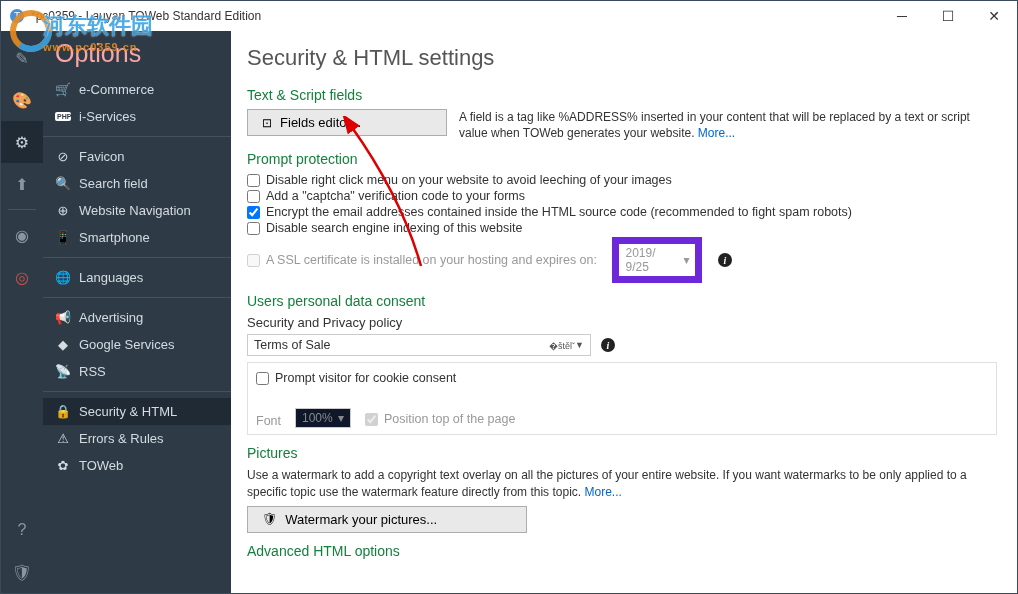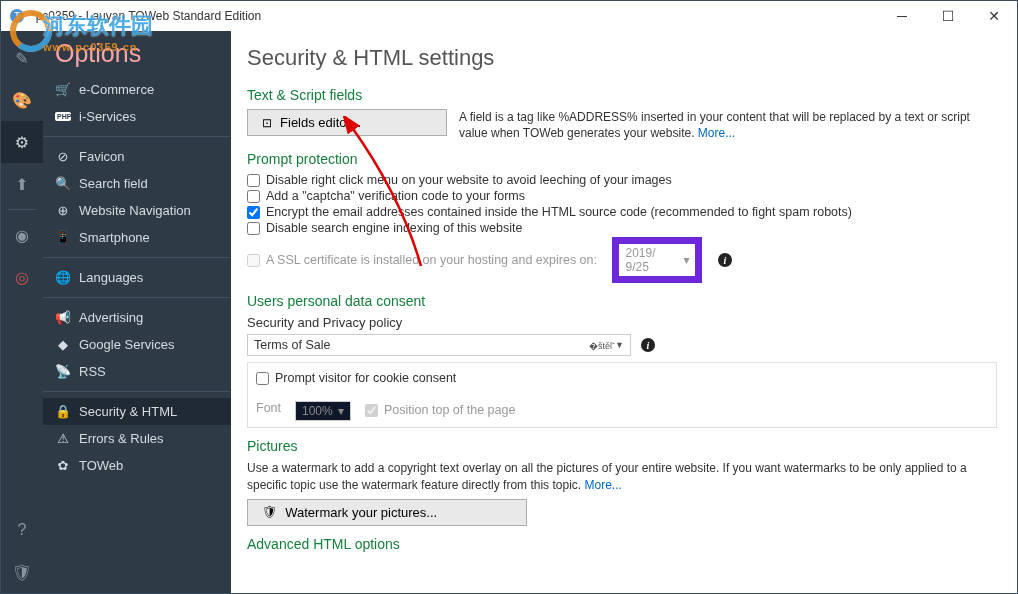--- a/index.html
+++ b/index.html
@@ -31,21 +31,21 @@
 .content .sec-sub { font-size: 13px; color: #333; margin-bottom: 4px; }
 .row { display: flex; align-items: flex-start; gap: 12px; margin-bottom: 6px; }
 .btn { background: #e9e9e9; border: 1px solid #adadad; padding: 5px 14px; font-size: 13px; display: inline-flex; align-items: center; gap: 8px; min-width: 200px; }
 .btn .bi { font-size: 12px; }
 .desc { font-size: 12px; color: #333; line-height: 1.35; }
 .link { color: #0066cc; text-decoration: none; }
 .chk { display: flex; align-items: center; gap: 6px; font-size: 12.5px; margin: 2px 0; }
 .chk input { width: 13px; height: 13px; }
 .chk.disabled { color: #999; }
 .dateinp { border: 7px solid #6d28d9; padding: 2px 6px; font-size: 12px; width: 90px; background: #fff; display: inline-flex; align-items: center; }
-.combo { border: 1px solid #ccc; background: #fff; padding: 3px 6px; font-size: 12.5px; width: 384px; display: flex; justify-content: space-between; align-items: center; }
+.combo { border: 1px solid #ccc; background: #fff; padding: 3px 6px; font-size: 12.5px; width: 344px; display: flex; justify-content: space-between; align-items: center; }
 .combo .cv { flex: 1; }
 .combo .car { font-size: 9px; color: #555; }
 .pct { border: 1px solid #ccc; background: #0f172a; padding: 2px 6px; font-size: 12px; width: 56px; display: inline-flex; justify-content: space-between; color: #888; }
 .info-ic { display: inline-flex; width: 14px; height: 14px; border-radius: 50%; background: #222; color: #fff; font-size: 10px; font-weight: bold; align-items: center; justify-content: center; font-style: italic; font-family: serif; }
 
 .watermark-logo { position: absolute; top: 8px; left: 8px; z-index: 50; pointer-events: none; opacity: 0.9; }
 .watermark-logo .txt1 { font-size: 22px; font-weight: bold; color: #3aa3e3; text-shadow: 0 0 2px #fff; }
 .watermark-logo .txt2 { font-size: 11px; color: #e68a1f; font-weight: bold; letter-spacing: 1px; }
 
 .arrow { position: absolute; top: 115px; left: 340px; z-index: 40; pointer-events: none; }
@@ -208,21 +208,21 @@
           <span class="car">�štělˇ</span>
           <span class="car">▼</span>
         </div>
       <span class="info-ic">i</span>
     </div>
     <div style="border:1px solid #e0e0e0;padding:6px 8px;">
       <label class="chk">
           <input type="checkbox" style="">
           <span>Prompt visitor for cookie consent</span>
         </label>
-      <div style="display:flex;align-items:flex-start;gap:14px;margin-top:16px;color:#999;font-size:12.5px">
+      <div style="display:flex;align-items:flex-end;gap:14px;margin-top:23px;color:#999;font-size:12.5px">
         <span>Font</span>
         <span class="pct">
             <span>100%</span>
             <span>▾</span>
           </span>
         <label class="chk disabled">
             <input type="checkbox" checked="" disabled="" style="">
             <span>Position top of the page</span>
           </label>
       </div>

